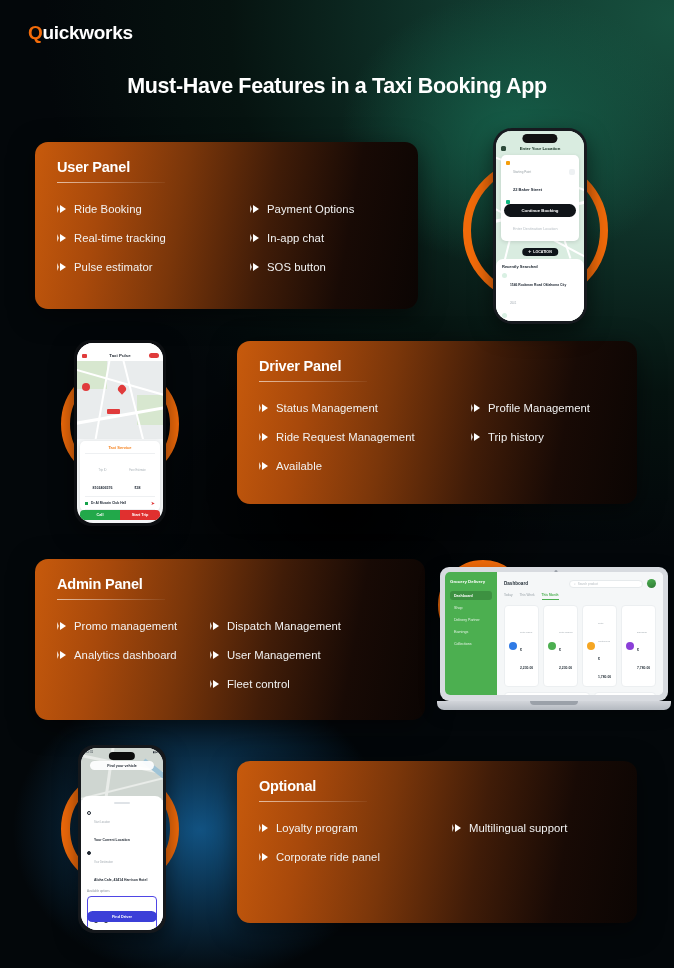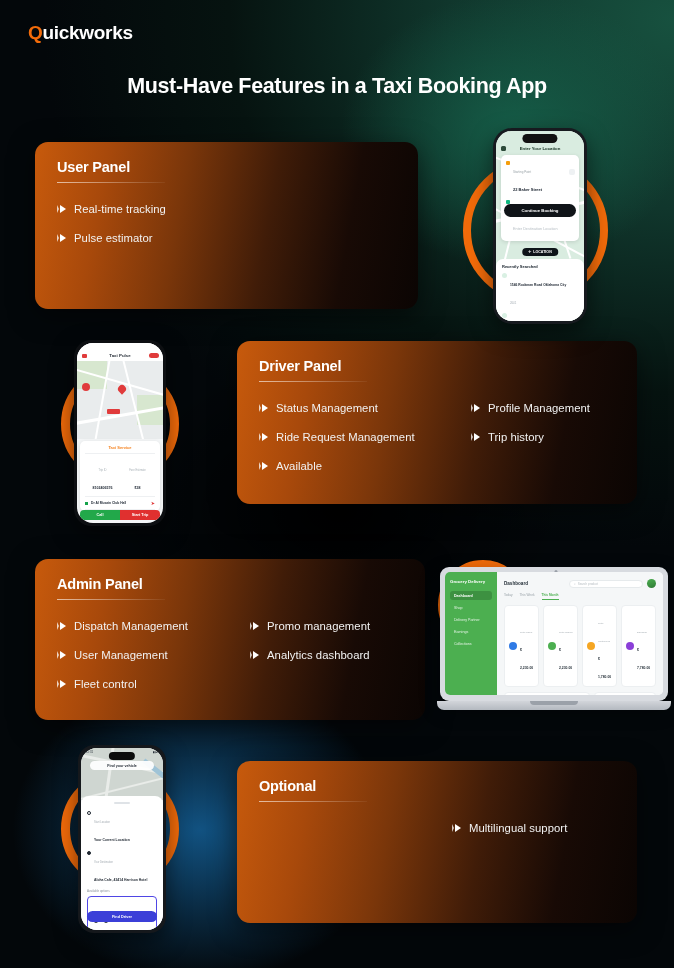--- a/index.html
+++ b/index.html
@@ -225,28 +225,58 @@
     <div class="panel-inner">
       <h2>User Panel</h2>
       <div class="rule"></div>
       <div class="cols">
         <div class="col c1">
           <div class="item">
               <span class="bullet">
                 <span class="s"></span>
                 <span class="t"></span>
               </span>
+              <span class="label">Ride Booking</span>
+            </div>
+          <div class="item">
+              <span class="bullet">
+                <span class="s"></span>
+                <span class="t"></span>
+              </span>
               <span class="label">Real-time tracking</span>
             </div>
           <div class="item">
               <span class="bullet">
                 <span class="s"></span>
                 <span class="t"></span>
               </span>
               <span class="label">Pulse estimator</span>
+            </div>
+        </div>
+        <div class="col c2">
+          <div class="item">
+              <span class="bullet">
+                <span class="s"></span>
+                <span class="t"></span>
+              </span>
+              <span class="label">Payment Options</span>
+            </div>
+          <div class="item">
+              <span class="bullet">
+                <span class="s"></span>
+                <span class="t"></span>
+              </span>
+              <span class="label">In-app chat</span>
+            </div>
+          <div class="item">
+              <span class="bullet">
+                <span class="s"></span>
+                <span class="t"></span>
+              </span>
+              <span class="label">SOS button</span>
             </div>
         </div>
       </div>
     </div>
   </div>
 
   <div class="panel p-driver">
     <div class="panel-inner">
       <h2>Driver Panel</h2>
       <div class="rule"></div>
@@ -292,20 +322,36 @@
         </div>
       </div>
     </div>
   </div>
 
   <div class="panel p-admin">
     <div class="panel-inner">
       <h2>Admin Panel</h2>
       <div class="rule"></div>
       <div class="cols">
+        <div class="col c2">
+          <div class="item">
+              <span class="bullet">
+                <span class="s"></span>
+                <span class="t"></span>
+              </span>
+              <span class="label">Promo management</span>
+            </div>
+          <div class="item">
+              <span class="bullet">
+                <span class="s"></span>
+                <span class="t"></span>
+              </span>
+              <span class="label">Analytics dashboard</span>
+            </div>
+        </div>
         <div class="col c1">
           <div class="item">
               <span class="bullet">
                 <span class="s"></span>
                 <span class="t"></span>
               </span>
               <span class="label">Dispatch Management</span>
             </div>
           <div class="item">
               <span class="bullet">
@@ -313,48 +359,46 @@
                 <span class="t"></span>
               </span>
               <span class="label">User Management</span>
             </div>
           <div class="item">
               <span class="bullet">
                 <span class="s"></span>
                 <span class="t"></span>
               </span>
               <span class="label">Fleet control</span>
-            </div>
-        </div>
-        <div class="col c2">
-          <div class="item">
-              <span class="bullet">
-                <span class="s"></span>
-                <span class="t"></span>
-              </span>
-              <span class="label">Promo management</span>
-            </div>
-          <div class="item">
-              <span class="bullet">
-                <span class="s"></span>
-                <span class="t"></span>
-              </span>
-              <span class="label">Analytics dashboard</span>
             </div>
         </div>
       </div>
     </div>
   </div>
 
   <div class="panel p-opt">
     <div class="panel-inner">
       <h2>Optional</h2>
       <div class="rule"></div>
       <div class="cols">
         <div class="col c1">
+          <div class="item">
+              <span class="bullet">
+                <span class="s"></span>
+                <span class="t"></span>
+              </span>
+              <span class="label">Loyalty program</span>
+            </div>
+          <div class="item">
+              <span class="bullet">
+                <span class="s"></span>
+                <span class="t"></span>
+              </span>
+              <span class="label">Corporate ride panel</span>
+            </div>
         </div>
         <div class="col c2">
           <div class="item">
               <span class="bullet">
                 <span class="s"></span>
                 <span class="t"></span>
               </span>
               <span class="label">Multilingual support</span>
             </div>
         </div>

